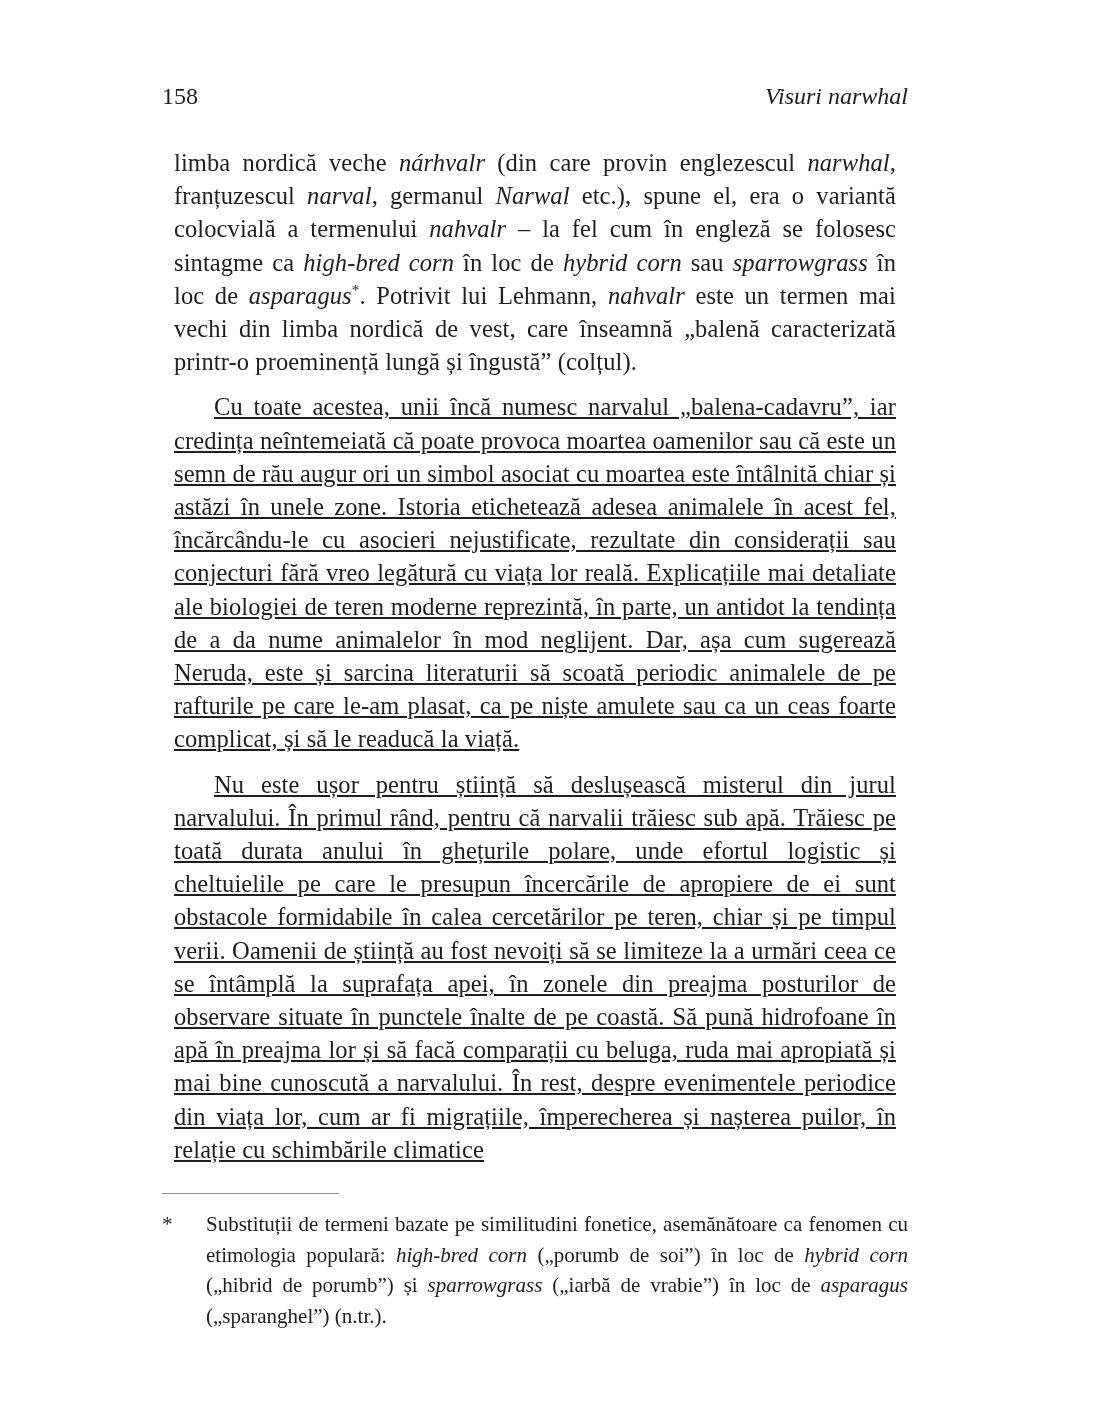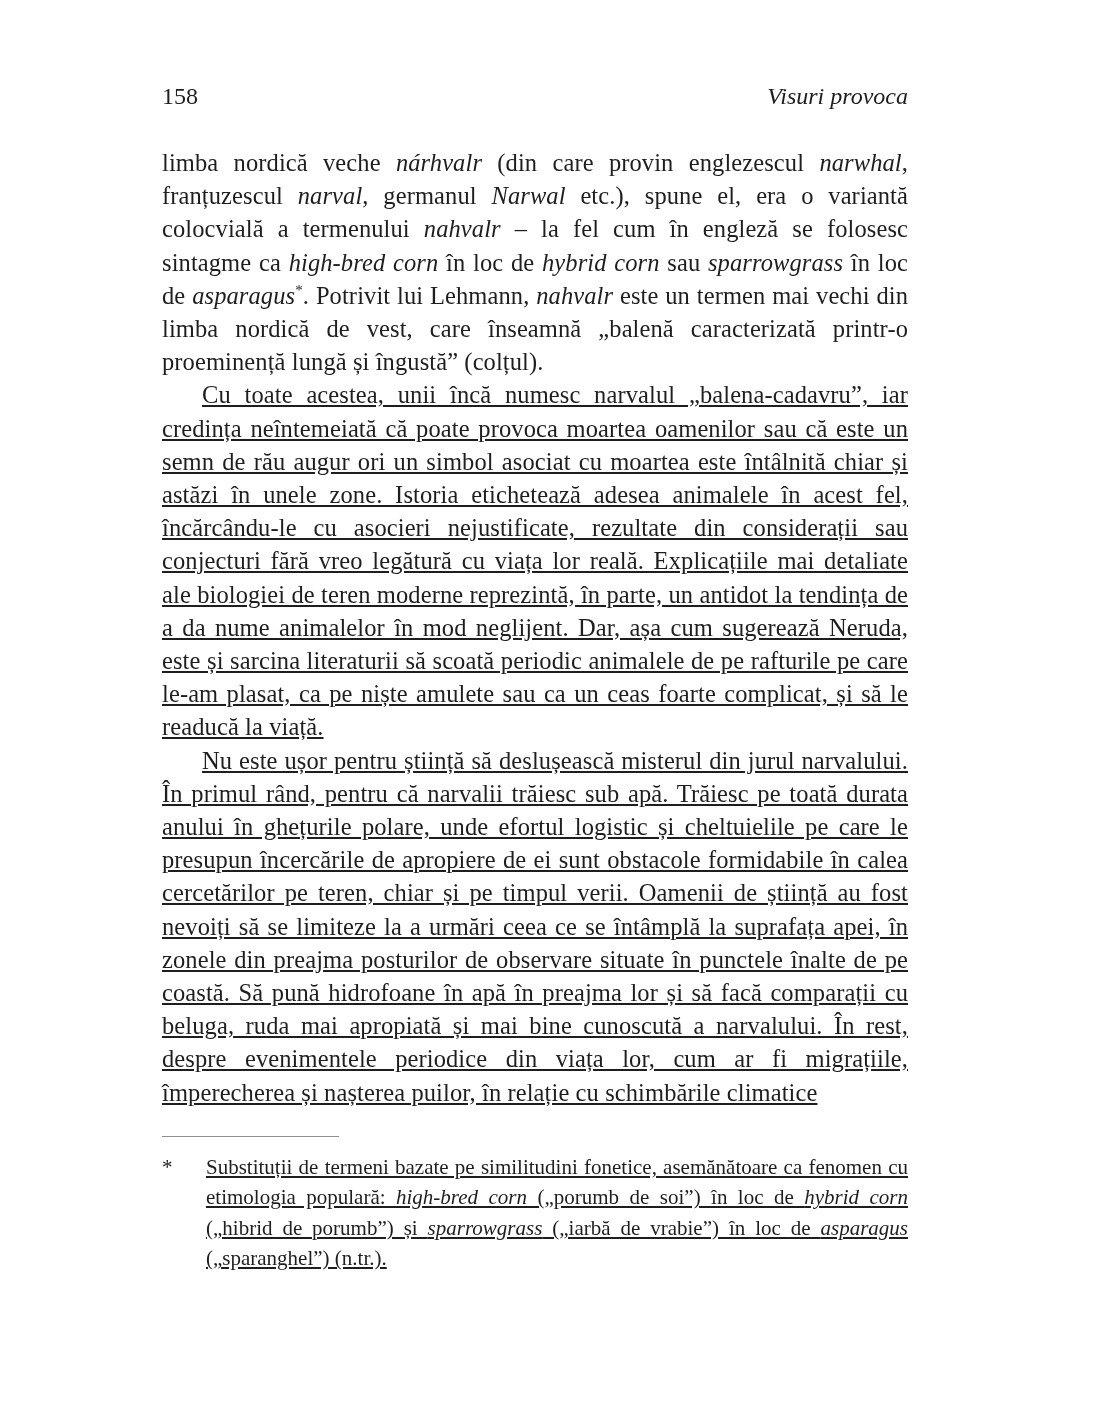--- a/index.html
+++ b/index.html
@@ -23,21 +23,21 @@
     justify-content: space-between;
     align-items: baseline;
     font-size: 24px;
     line-height: 28px;
     margin-bottom: 36px;
   }
   .running-title {
     font-style: italic;
   }
   .body-text p {
-    margin: 0;
+    margin: 12px;
     font-size: 24.5px;
     line-height: 33.2px;
     text-align: justify;
     letter-spacing: 0.1px;
   }
   .body-text p.indent {
     text-indent: 40px;
     text-decoration: underline;
   }
   .it {
@@ -58,30 +58,29 @@
     display: flex;
     font-size: 21px;
     line-height: 30.5px;
   }
   .fn-marker {
     flex: 0 0 44px;
   }
   .fn-body {
     flex: 1;
     text-align: justify;
-    text-decoration: underline;
   }
 </style>
 </head>
 <body>
 
 <div class="page" style="color: rgb(30, 30, 30); background: rgb(255, 255, 255);">
   <div class="header">
     <span>158</span>
-    <span class="running-title">Visuri provoca</span>
+    <span class="running-title">Visuri narwhal</span>
   </div>
 
   <div class="body-text" id="body-container">
       <p><span>limba nordică veche </span><span class="it">nárhvalr</span><span> (din care provin englezescul </span><span class="it">narwhal</span><span>, franțuzescul </span><span class="it">narval</span><span>, germanul </span><span class="it">Narwal</span><span> etc.), spune el, era o variantă colocvială a termenului </span><span class="it">nahvalr</span><span> – la fel cum în engleză se folosesc sintagme ca </span><span class="it">high-bred corn</span><span> în loc de </span><span class="it">hybrid corn</span><span> sau </span><span class="it">sparrowgrass</span><span> în loc de </span><span class="it">asparagus</span><sup class="fn-ref">*</sup><span>. Potrivit lui Lehmann, </span><span class="it">nahvalr</span><span> este un termen mai vechi din limba nordică de vest, care înseamnă „balenă caracterizată printr-o proeminență lungă și îngustă” (colțul).</span></p>
       <p class="indent"><span>Cu toate acestea, unii încă numesc narvalul „balena-cadavru”, iar credința neîntemeiată că poate provoca moartea oamenilor sau că este un semn de rău augur ori un simbol asociat cu moartea este întâlnită chiar și astăzi în unele zone. Istoria etichetează adesea animalele în acest fel, încărcându-le cu asocieri nejustificate, rezultate din considerații sau conjecturi fără vreo legătură cu viața lor reală. Explicațiile mai detaliate ale biologiei de teren moderne reprezintă, în parte, un antidot la tendința de a da nume animalelor în mod neglijent. Dar, așa cum sugerează Neruda, este și sarcina literaturii să scoată periodic animalele de pe rafturile pe care le-am plasat, ca pe niște amulete sau ca un ceas foarte complicat, și să le readucă la viață.</span></p>
       <p class="indent"><span>Nu este ușor pentru știință să deslușească misterul din jurul narvalului. În primul rând, pentru că narvalii trăiesc sub apă. Trăiesc pe toată durata anului în ghețurile polare, unde efortul logistic și cheltuielile pe care le presupun încercările de apropiere de ei sunt obstacole formidabile în calea cercetărilor pe teren, chiar și pe timpul verii. Oamenii de știință au fost nevoiți să se limiteze la a urmări ceea ce se întâmplă la suprafața apei, în zonele din preajma posturilor de observare situate în punctele înalte de pe coastă. Să pună hidrofoane în apă în preajma lor și să facă comparații cu beluga, ruda mai apropiată și mai bine cunoscută a narvalului. În rest, despre evenimentele periodice din viața lor, cum ar fi migrațiile, împerecherea și nașterea puilor, în relație cu schimbările climatice</span></p>
     </div>
 
   <hr class="footnote-sep" style="border-top-color: rgb(143, 143, 143);">
 

